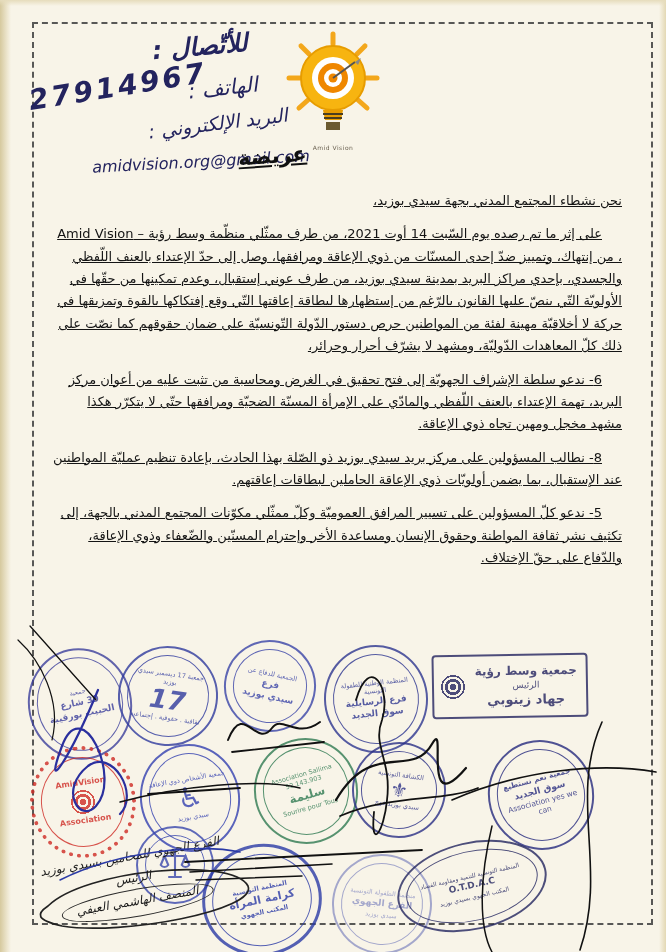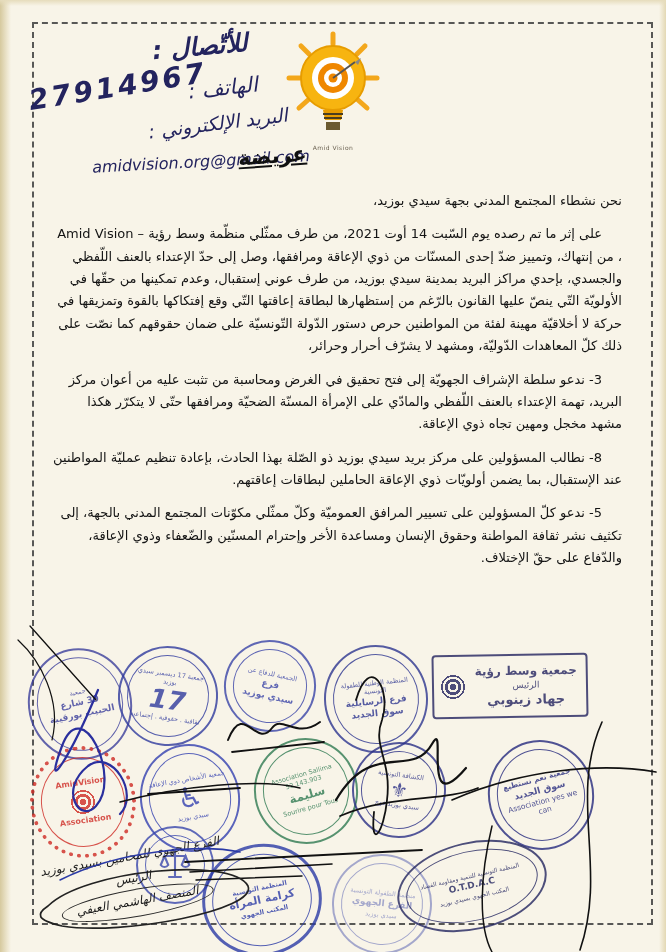--- a/index.html
+++ b/index.html
@@ -33,21 +33,21 @@
 
   
   .logo { position:absolute; left:281px; top:26px; width:104px; height:130px; text-align:center; }
   .logo-caption { font-size:6px; color:#6b6252; letter-spacing:.5px; margin-top:-4px; }
 
   
   .body-text {
     position:absolute; top:190px; right:44px; left:52px;
     direction:rtl; text-align:right; font-size:13px; line-height:1.72;
   }
-  .body-text p { margin:0 0 11px 0; }
+  .body-text p { margin:0 0 11px 0;text-decoration:underline; }
   .ind { text-indent:20px; }
   .closing { margin-top:2px; }
 
   
   .stamps { position:absolute; left:0; top:618px; width:666px; height:334px; }
   .stampc {
     position:absolute; display:flex; flex-direction:column; align-items:center;
     justify-content:center; gap:1px; border:2.5px solid currentColor; border-radius:50%;
     text-align:center; line-height:1.25; opacity:.8; direction:rtl; padding:6px; box-sizing:border-box;
   }
@@ -132,21 +132,21 @@
         <line x1="43" y1="92" x2="61" y2="92"></line>
       </g>
       <rect x="45" y="96" width="14" height="8" fill="#6b5a30"></rect>
     </svg>
     <div class="logo-caption">Amid Vision</div>
   </div>
 
   <div class="body-text">
     <p>نحن نشطاء المجتمع المدني بجهة سيدي بوزيد،</p>
     <p class="ind">على إثر ما تم رصده يوم السّبت 14 أوت 2021، من طرف ممثّلي منظّمة وسط رؤية – Amid Vision ، من إنتهاك، وتمييز ضدّ إحدى المسنّات من ذوي الإعاقة ومرافقها، وصل إلى حدّ الإعتداء بالعنف اللّفظي والجسدي، بإحدي مراكز البريد بمدينة سيدي بوزيد، من طرف عوني إستقبال، وعدم تمكينها من حقّها في الأولويّة التّي ينصّ عليها القانون بالرّغم من إستظهارها لبطاقة إعاقتها التّي وقع إفتكاكها بالقوة وتمزيقها في حركة لا أخلاقيّة مهينة لفئة من المواطنين حرص دستور الدّولة التّونسيّة على ضمان حقوقهم كما نصّت على ذلك كلّ المعاهدات الدّوليّة، ومشهد لا يشرّف أحرار وحرائر،</p>
-    <p class="ind">3- ندعو سلطة الإشراف الجهويّة إلى فتح تحقيق في الغرض ومحاسبة من تثبت عليه من أعوان مركز البريد، تهمة الإعتداء بالعنف اللّفظي والمادّي على الإمرأة المسنّة الضحيّة ومرافقها حتّى لا يتكرّر هكذا مشهد مخجل ومهين تجاه ذوي الإعاقة.</p>
+    <p class="ind">6- ندعو سلطة الإشراف الجهويّة إلى فتح تحقيق في الغرض ومحاسبة من تثبت عليه من أعوان مركز البريد، تهمة الإعتداء بالعنف اللّفظي والمادّي على الإمرأة المسنّة الضحيّة ومرافقها حتّى لا يتكرّر هكذا مشهد مخجل ومهين تجاه ذوي الإعاقة.</p>
     <p class="ind">8- نطالب المسؤولين على مركز بريد سيدي بوزيد ذو الصّلة بهذا الحادث، بإعادة تنظيم عمليّة المواطنين عند الإستقبال، بما يضمن أولويّات ذوي الإعاقة الحاملين لبطاقات إعاقتهم.</p>
     <p class="ind">5- ندعو كلّ المسؤولين على تسيير المرافق العموميّة وكلّ ممثّلي مكوّنات المجتمع المدني بالجهة، إلى تكثيف نشر ثقافة المواطنة وحقوق الإنسان ومساعدة الأخر وإحترام المسنّين والضّعفاء وذوي الإعاقة، والدّفاع على حقّ الإختلاف.</p>
   </div>
 
   <div class="stamps">
 
     <div class="stampc st0">
       <span class="arc">جمعية</span>
       <span class="mid">39 شارع</span>
       <span class="mid">الحبيب بورقيبة</span>

